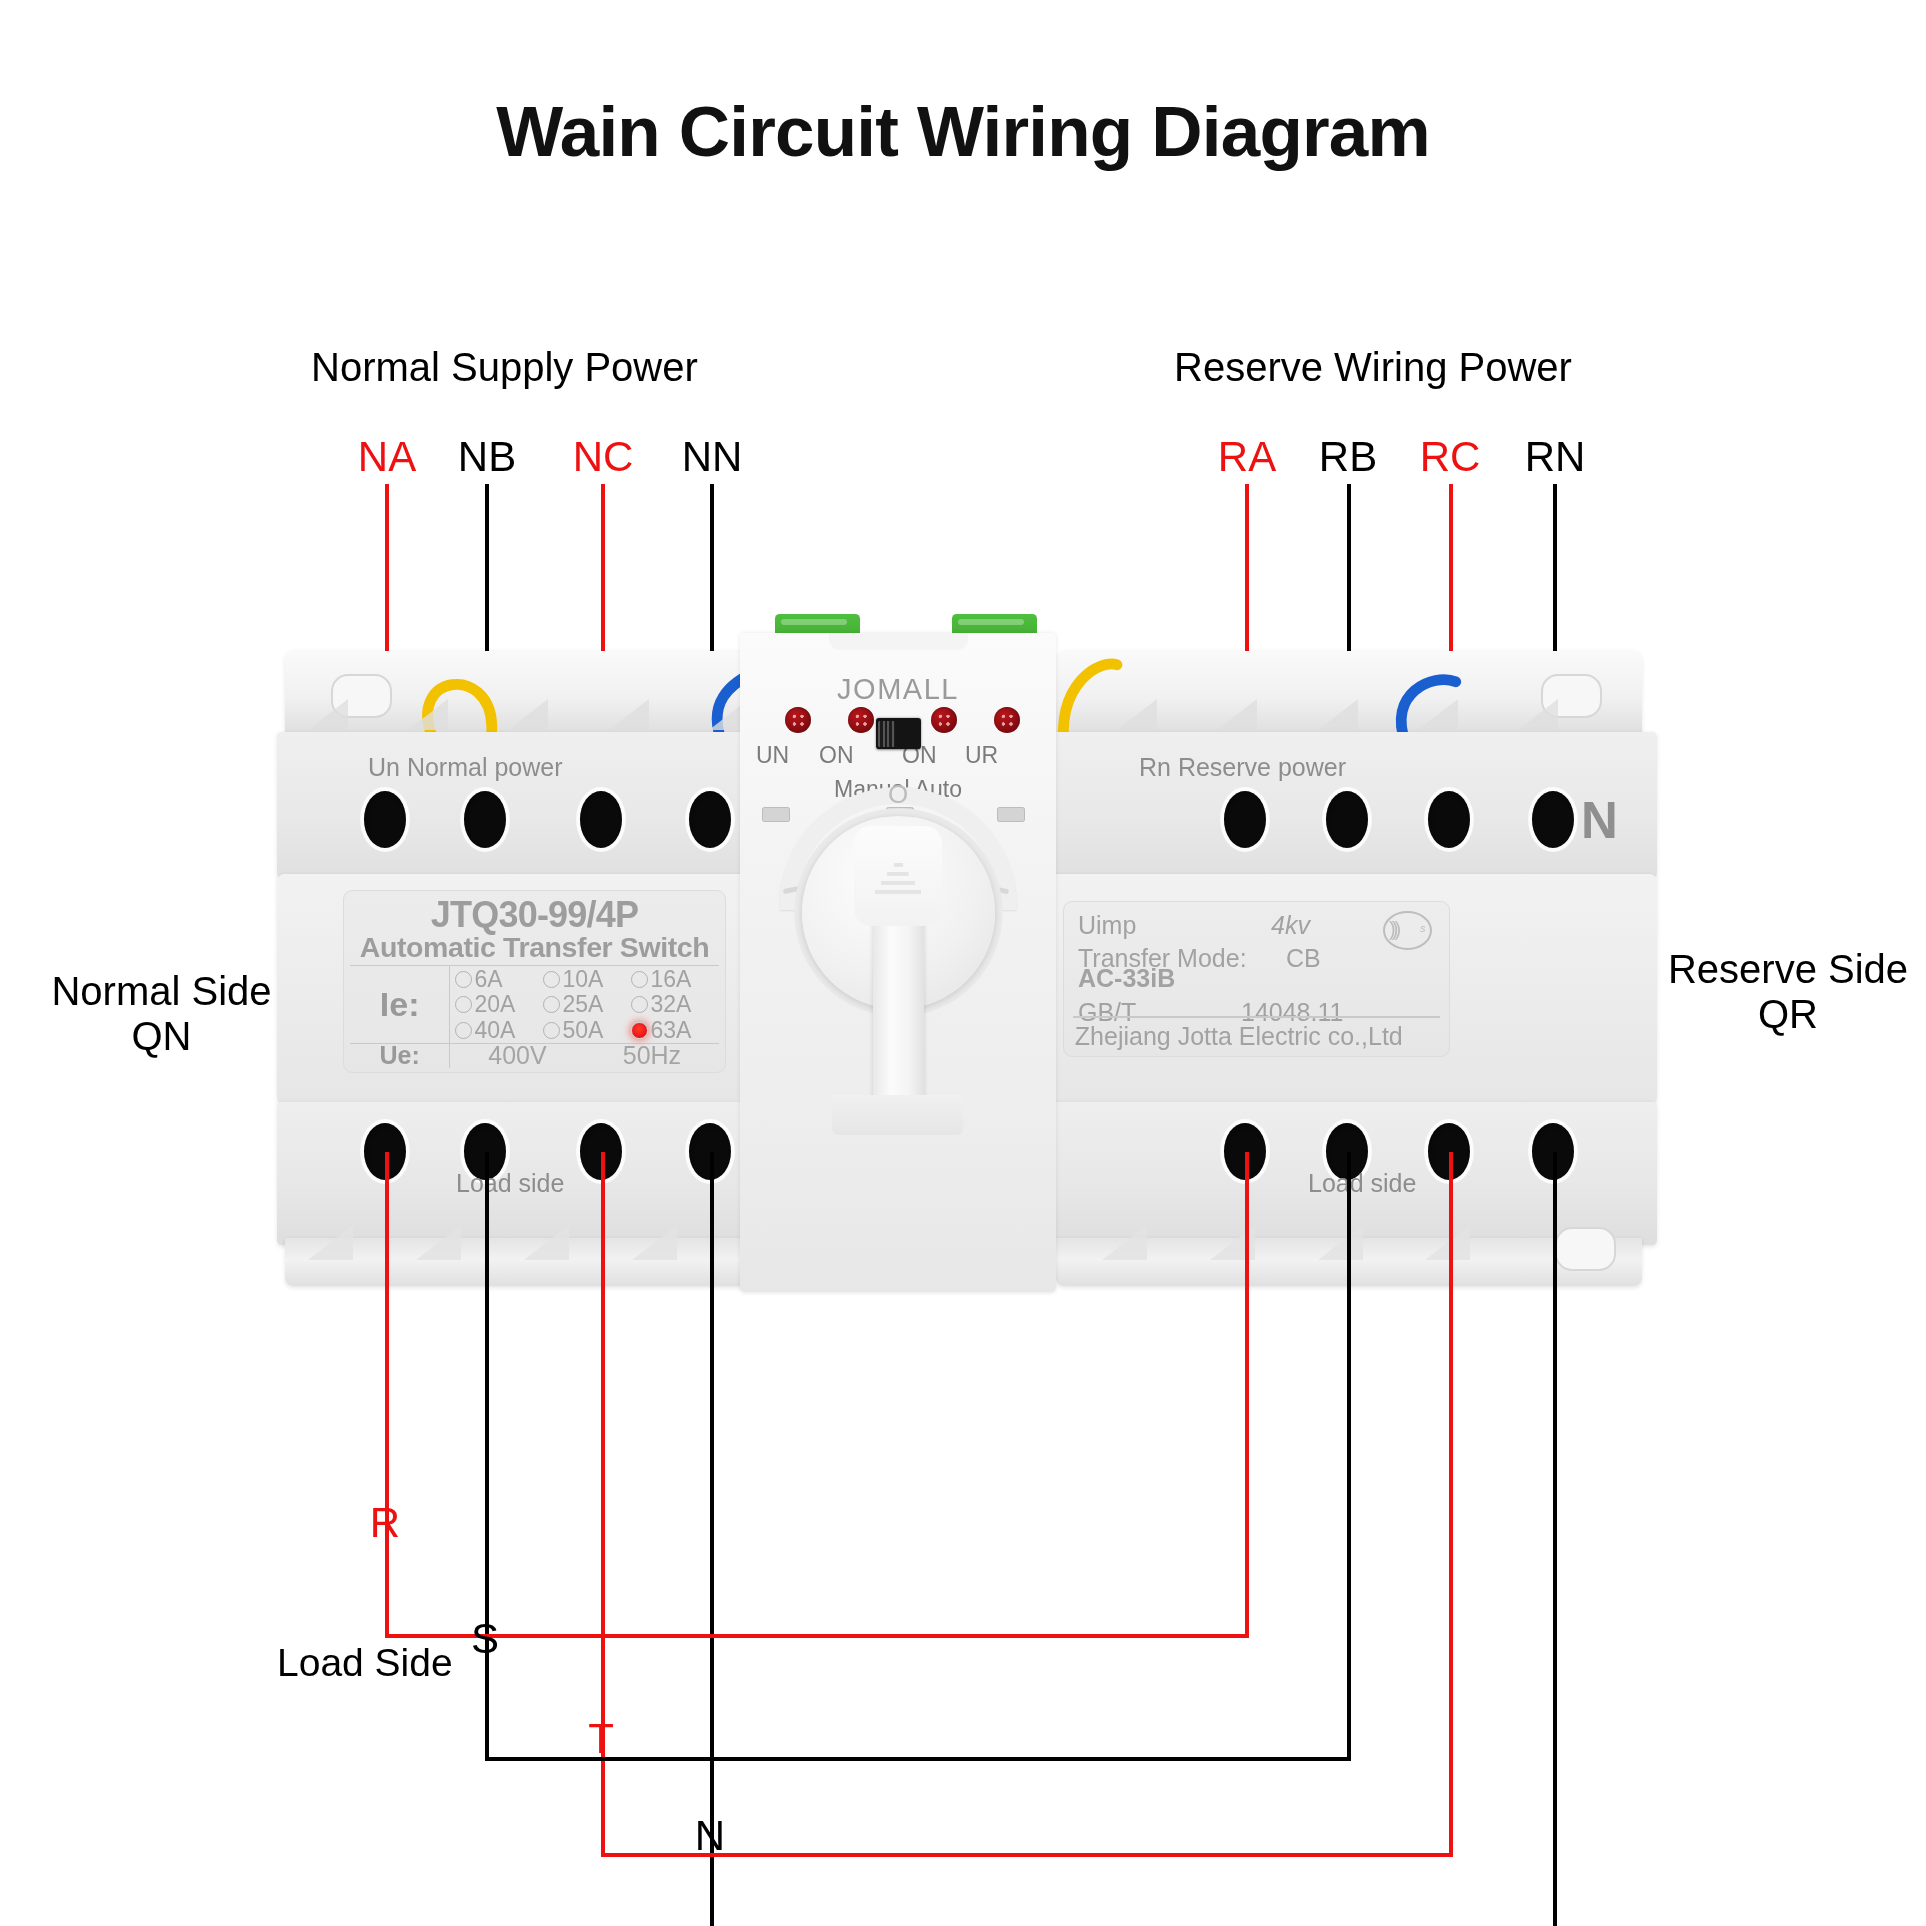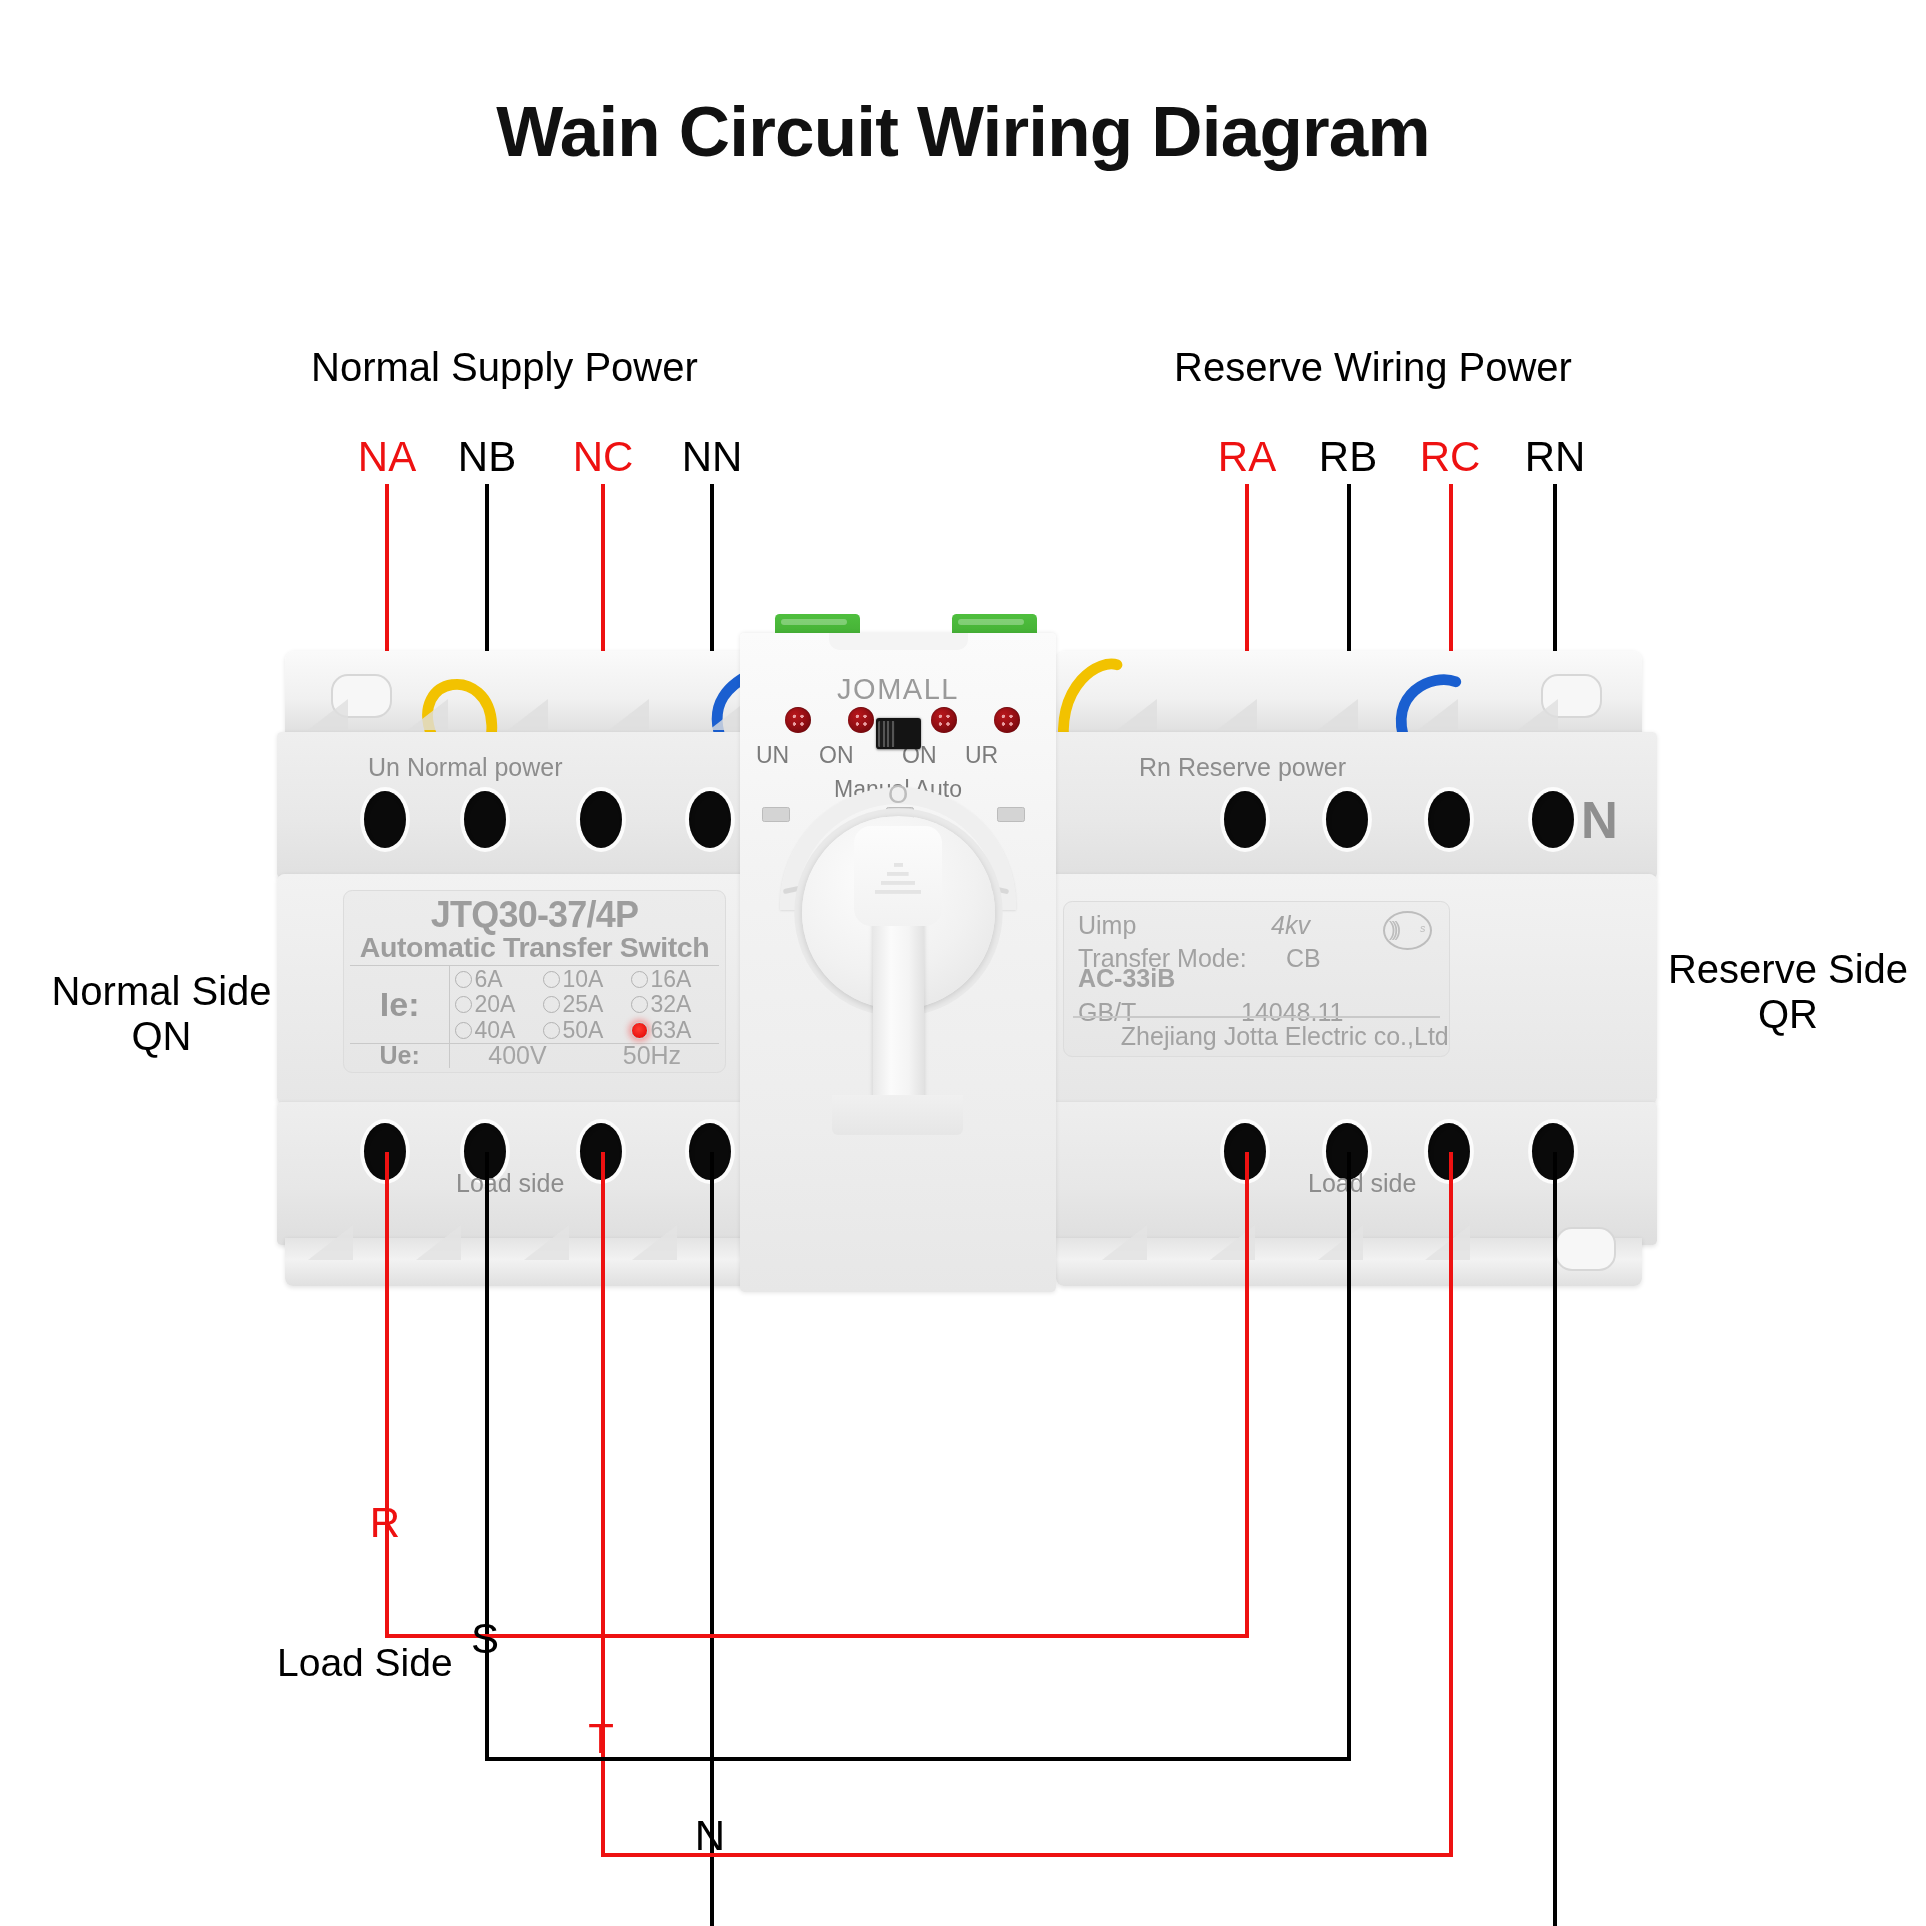--- a/index.html
+++ b/index.html
@@ -309,21 +309,21 @@
   <div class="terminal" style="left:960px;top:140px;"></div>
   <div class="terminal" style="left:1062px;top:140px;"></div>
   <div class="terminal" style="left:1164px;top:140px;"></div>
   <div class="terminal" style="left:1268px;top:140px;"></div>
   <div class="big-n" style="left:1296px;top:140px;">N</div>
 
   <div class="body-block" id="face-left"></div>
   <div class="body-block" id="face-right"></div>
 
   <div id="spec-left" style="top:239px;">
-    <div id="spec-model">JTQ30-37/4P</div>
+    <div id="spec-model">JTQ30-99/4P</div>
     <div id="spec-sub">Automatic Transfer Switch</div>
     <div id="spec-grid">
       <div id="spec-ie-cell">Ie:</div>
       <div id="spec-ie-opts">
         <div class="ie-row" style="top:0.8px;">
           <span class="ie-opt">
               <i class="ie-dot"></i>
               <span>6A</span>
             </span>
           <span class="ie-opt">
@@ -378,21 +378,21 @@
     <div id="ccc-mark">
         <span>)))</span>
         <i id="ccc-s">s</i>
       </div>
     <div class="sr-row" style="left:14px;top:42px;">Transfer Mode:</div>
     <div class="sr-row" style="left:222px;top:42px;">CB</div>
     <div class="sr-row" style="left:14px;top:62px;font-weight:bold;">AC-33iB</div>
     <div class="sr-row" style="left:14px;top:96px;">GB/T</div>
     <div class="sr-row" style="left:177px;top:96px;">14048.11</div>
     <div id="sr-divider"></div>
-    <div class="sr-row" style="left:10.8px;top:120px;margin-left:46px;">Zhejiang Jotta Electric co.,Ltd</div>
+    <div class="sr-row" style="left:10.8px;top:120px;">Zhejiang Jotta Electric co.,Ltd</div>
   </div>
 
   <div class="body-block" id="bottomband-left"></div>
   <div class="body-block" id="bottomband-right"></div>
 
   <div class="terminal" style="left:100px;top:472px;"></div>
   <div class="terminal" style="left:200px;top:472px;"></div>
   <div class="terminal" style="left:316px;top:472px;"></div>
   <div class="terminal" style="left:425px;top:472px;"></div>
 

